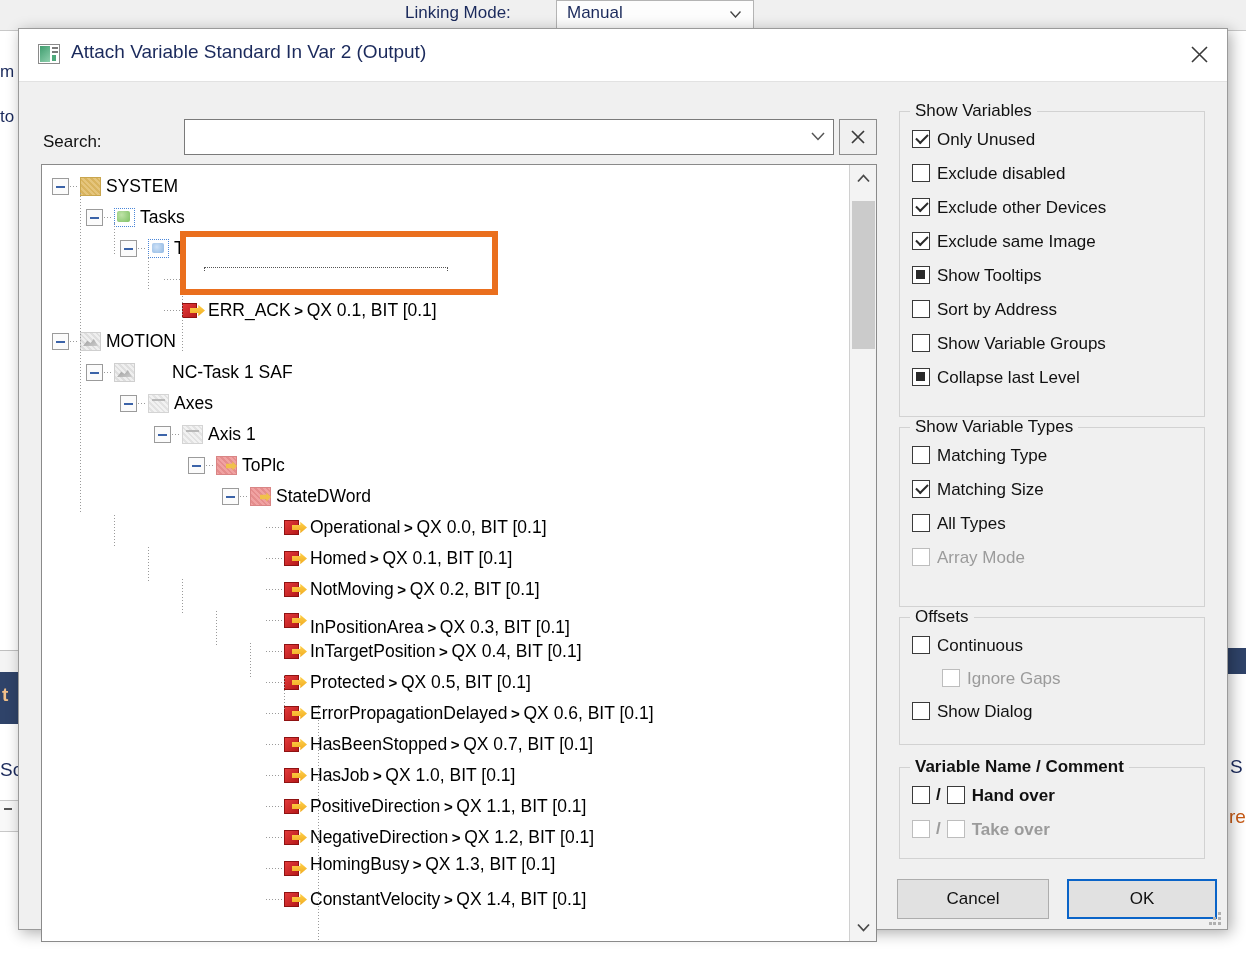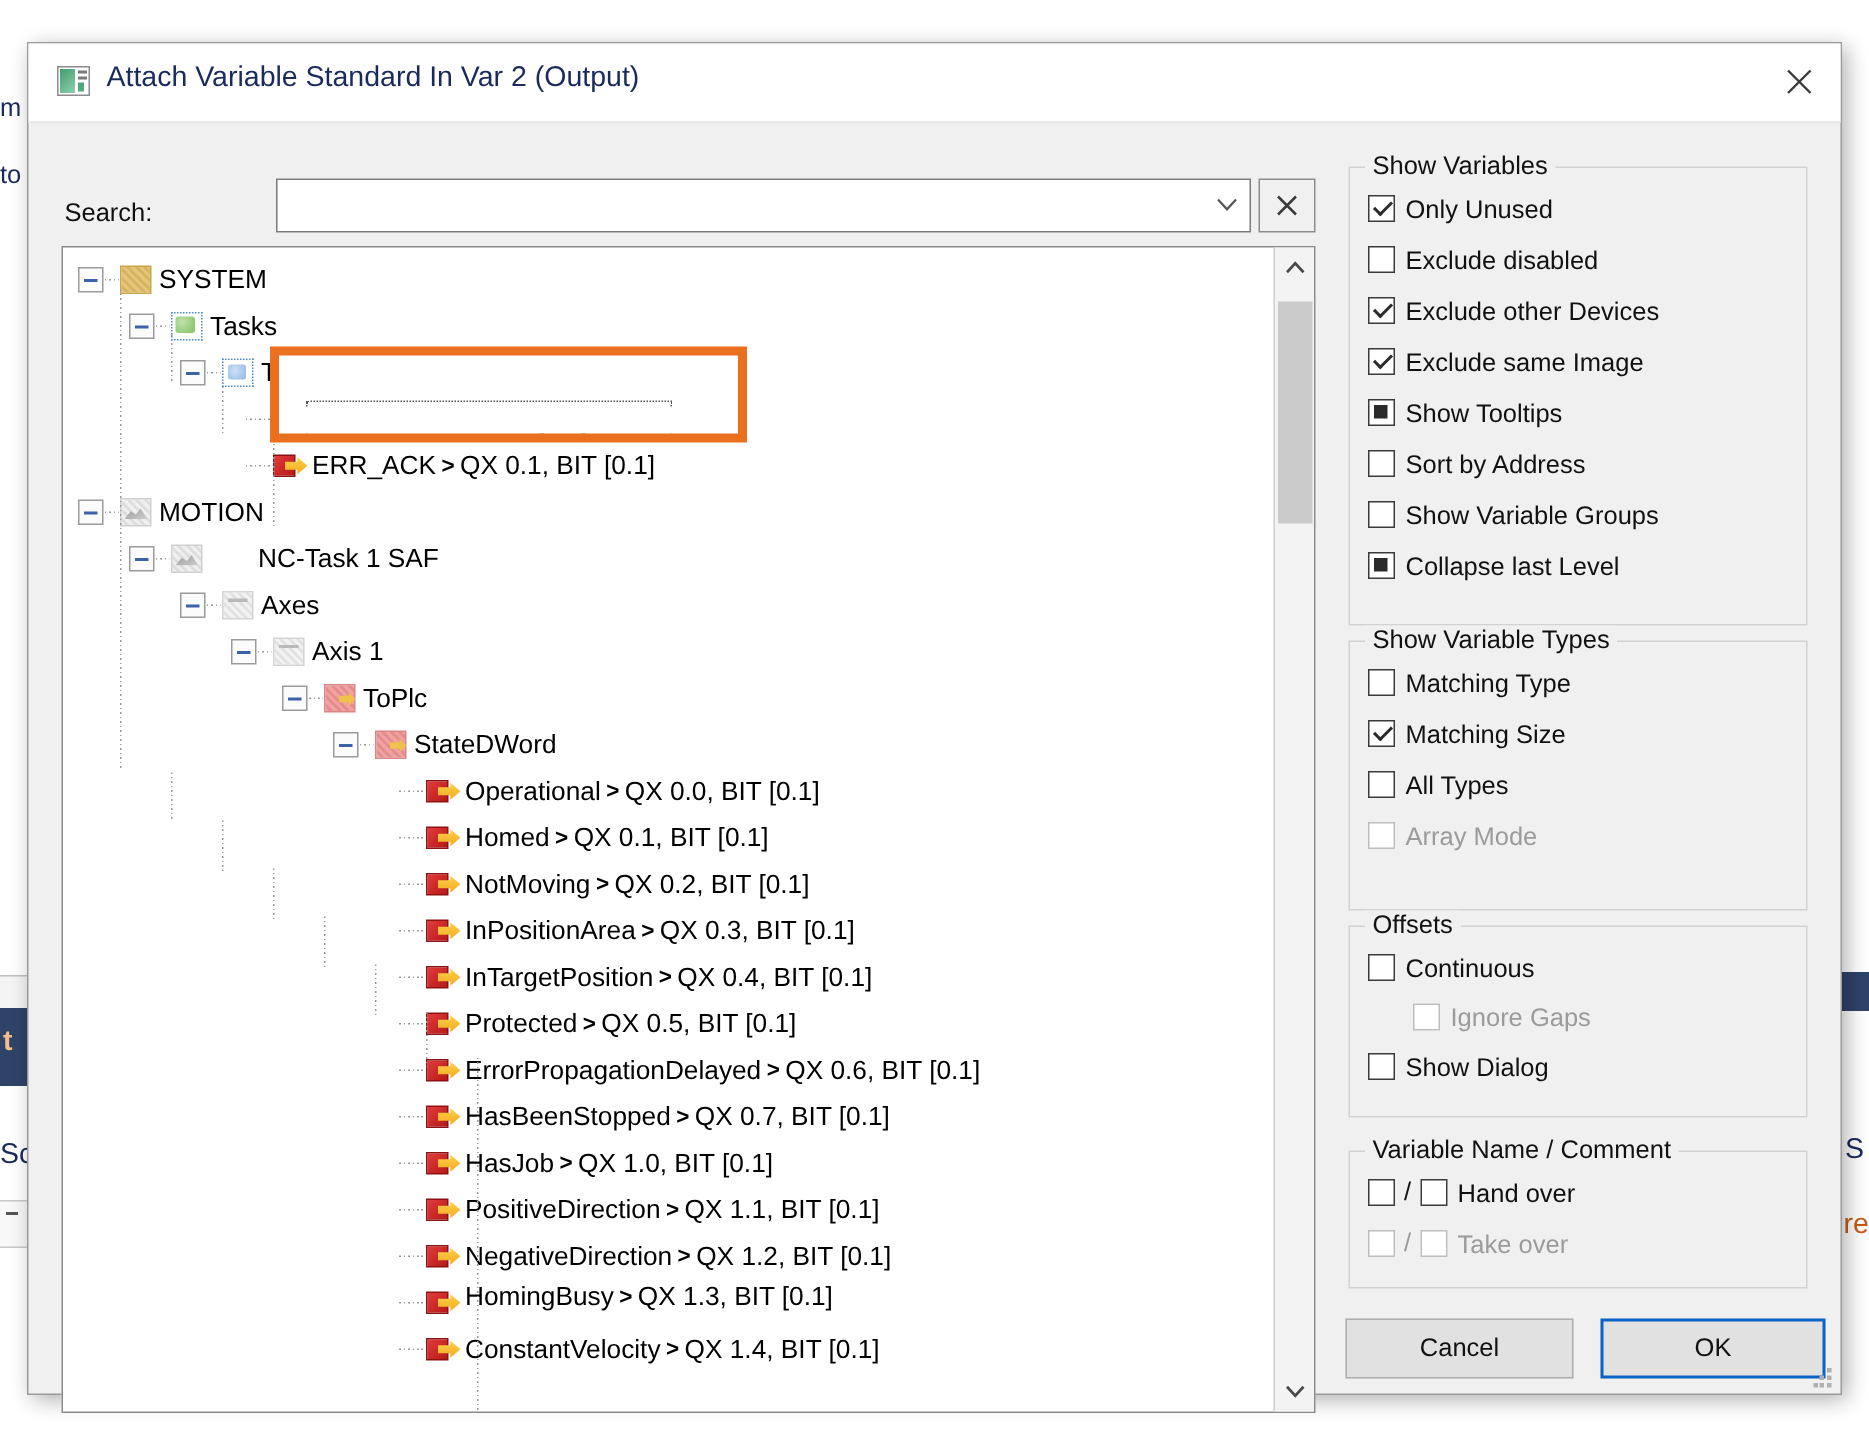--- a/index.html
+++ b/index.html
@@ -302,20 +302,29 @@
   }
   .annot-mask-bot {
     position: absolute; left: 186px; top: 272px; width: 306px; height: 17px;
     background: #ffffff; pointer-events: none;
   }
 </style>
 </head>
 <body>
 
 <div id="bg">
+  <div class="bg-toolbar">
+    <div class="bg-linkmode-label">Linking Mode:</div>
+    <div class="bg-linkmode-combo">
+      <div class="bg-linkmode-value">Manual</div>
+      <svg class="bg-linkmode-arrow" viewBox="0 0 11 7">
+          <path d="M0.5 0.5 L5.5 6 L10.5 0.5" fill="none" stroke="currentColor" stroke-width="1.4"></path>
+        </svg>
+    </div>
+  </div>
 
   <div class="bg-left-strip"></div>
   <div class="bg-text-m">m</div>
   <div class="bg-text-to">to</div>
 
   <div class="bg-panel-top"></div>
   <div class="bg-panel-sel"></div>
   <div class="bg-panel-sel-tx">t</div>
   <div class="bg-panel-row2"></div>
   <div class="bg-panel-row2tx">Sc</div>
@@ -459,21 +468,21 @@
         <div class="trow" style="top: 409px; left: 268px;">
           <span class="tlabel">NotMoving</span>
           <span class="sep">&gt;</span>
           <span class="taddr">QX 0.2, BIT [0.1]</span>
         </div>
         <div class="ico-var" style="left: 242px; top: 416px;">
           <div class="vbox"></div>
           <div class="varr"></div>
         </div>
         <div class="hline" style="left: 224px; top: 455px; width: 16px;"></div>
-        <div class="trow" style="top: 440px; left: 268px;">
+        <div class="trow" style="top: 440px; left: 268px; align-items: flex-end;">
           <span class="tlabel">InPositionArea</span>
           <span class="sep">&gt;</span>
           <span class="taddr">QX 0.3, BIT [0.1]</span>
         </div>
         <div class="ico-var" style="left: 242px; top: 447px;">
           <div class="vbox"></div>
           <div class="varr"></div>
         </div>
         <div class="hline" style="left: 224px; top: 486px; width: 16px;"></div>
         <div class="trow" style="top: 471px; left: 268px;">
@@ -658,21 +667,21 @@
       <div class="cbrow disabled" style="top: 47px; left: 42px;">
         <div class="cbox disabled"></div>
         <span class="cblabel disabled">Ignore Gaps</span>
       </div>
       <div class="cbrow" style="top: 80px;">
         <div class="cbox"></div>
         <span class="cblabel">Show Dialog</span>
       </div>
     </div>
 
-  <div class="group" id="grp-namecomment" style="left:880px; top:738px; width:306px; height:92px;">
+  <div class="group" id="grp-namecomment" style="left:880px; top:738px; width:306px; height:92px;font-weight:bold;">
     <div class="glegend">Variable Name / Comment</div>
   <div class="ncrow" style="top: 14px;">
         <div class="cbox"></div>
         <span class="ncslash">/</span>
         <div class="cbox"></div>
         <span class="cblabel">Hand over</span>
       </div>
       <div class="ncrow" style="top: 48px;">
         <div class="cbox disabled"></div>
         <span class="ncslash disabled">/</span>

